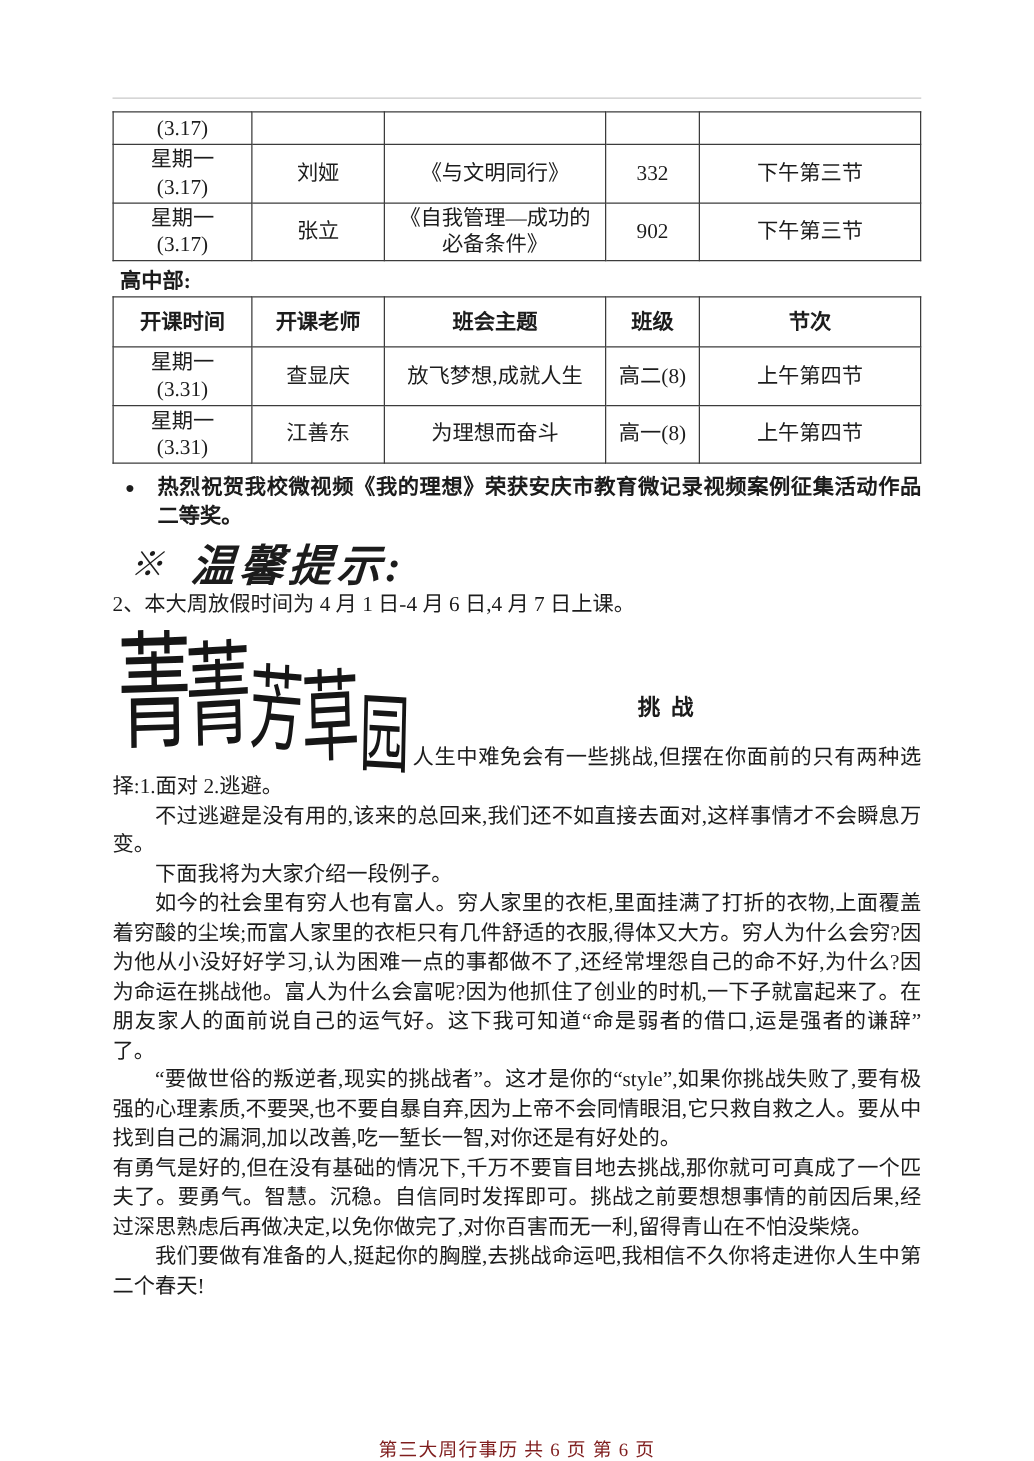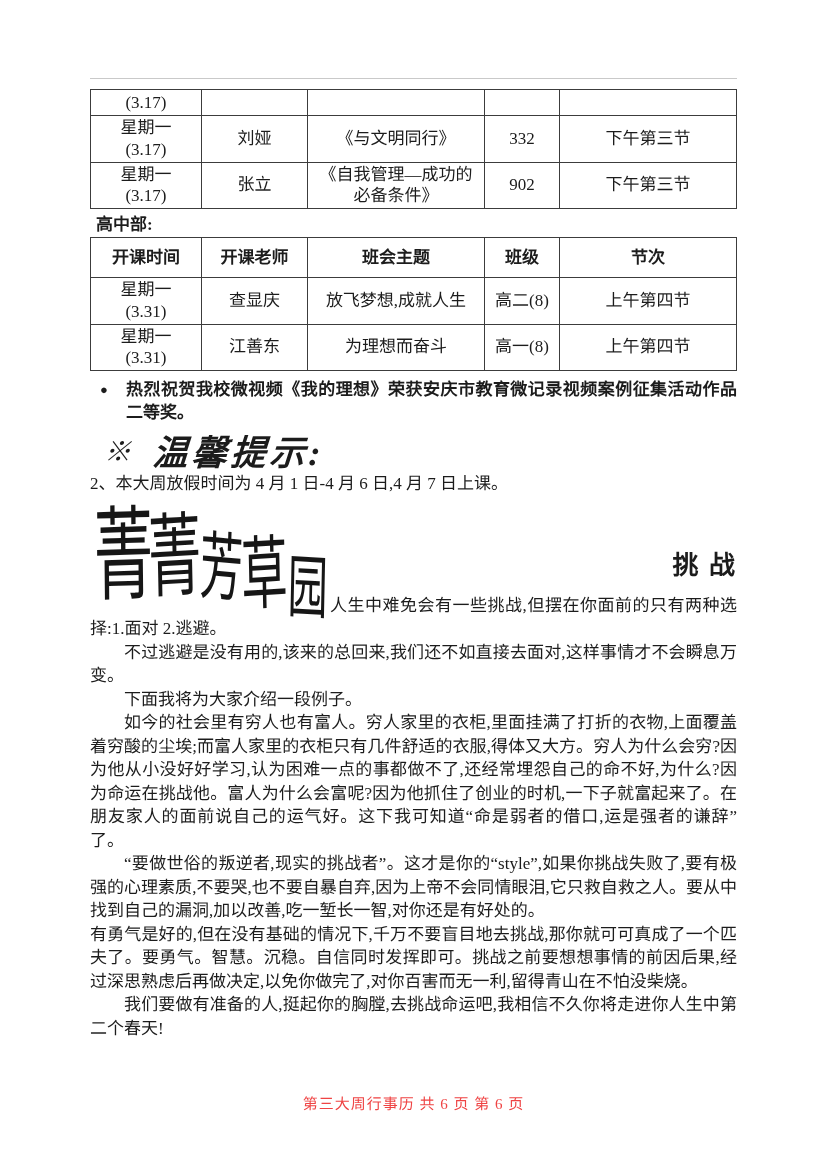--- a/index.html
+++ b/index.html
@@ -83,35 +83,35 @@
     font-family:"DejaVu Serif","Liberation Serif",serif;
     line-height:1;display:inline-block;color:#161616;
   }
   .lg0{font-size:74px;transform:rotate(-1deg);}
   .lg1{font-size:66px;margin:6px 0 0 -6px;transform:rotate(-2deg);}
   .lg2{font-size:54px;margin:20px 0 0 -2px;transform:rotate(3deg);}
   .lg3{font-size:58px;margin:22px 0 0 -2px;transform:rotate(-2deg);}
   .lg4{font-size:50px;margin:36px 0 0 0;transform:rotate(2deg);}
   .essay-title{
     margin:46px 0 0 0;
-    text-align:right;
-    font-size:26px;font-weight:bold;
+    text-align:center;
+    font-size:18px;font-weight:bold;
     letter-spacing:2px;line-height:32px;
   }
   .p{
     font-size:17px;line-height:23.5px;
     text-align:justify;margin:0;
   }
   .p.first{margin-top:12px;}
   .p.ind{text-indent:2em;}
   
   .footer{
-    position:absolute;left:0;right:0;top:1080px;
+    position:absolute;left:0;right:0;top:1136px;
     text-align:center;font-size:15px;letter-spacing:1px;
-    color:#ef4444;
+    color:#7f1d1d;
   }
 </style>
 </head>
 <body>
 
 <div class="page">
 
   <div class="cut-line"></div>
   <table class="sched">
     <colgroup>

